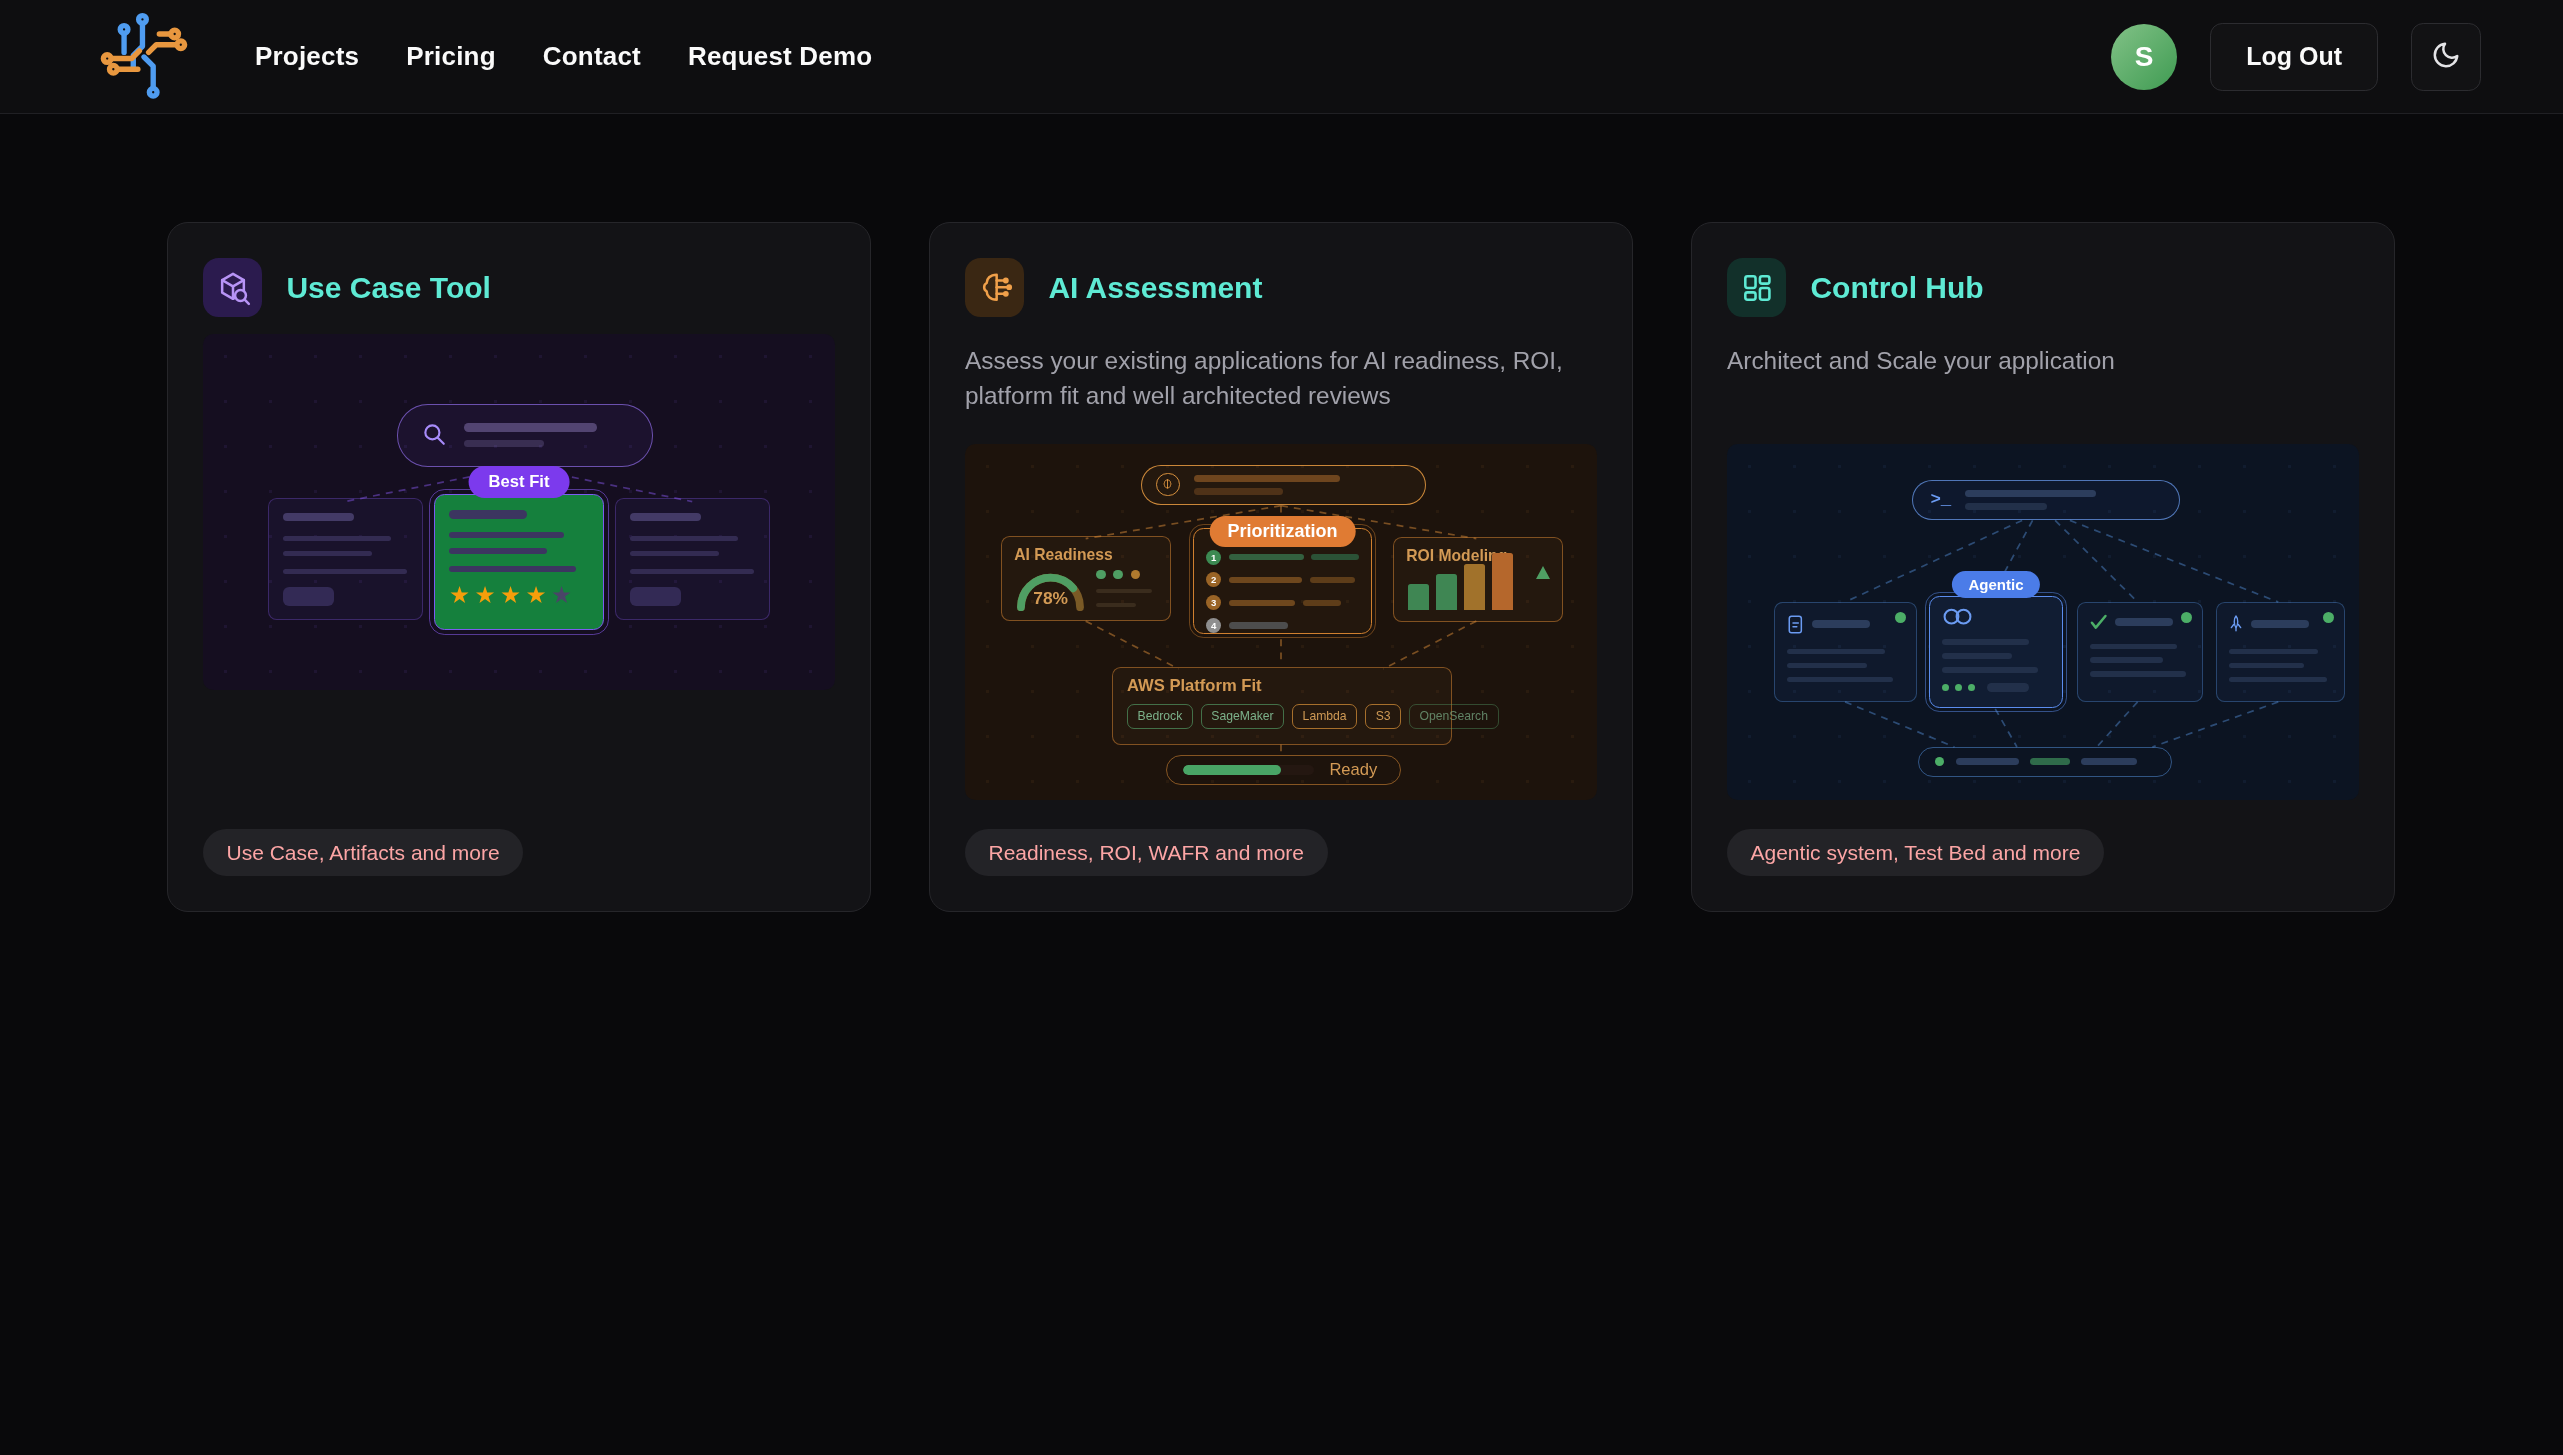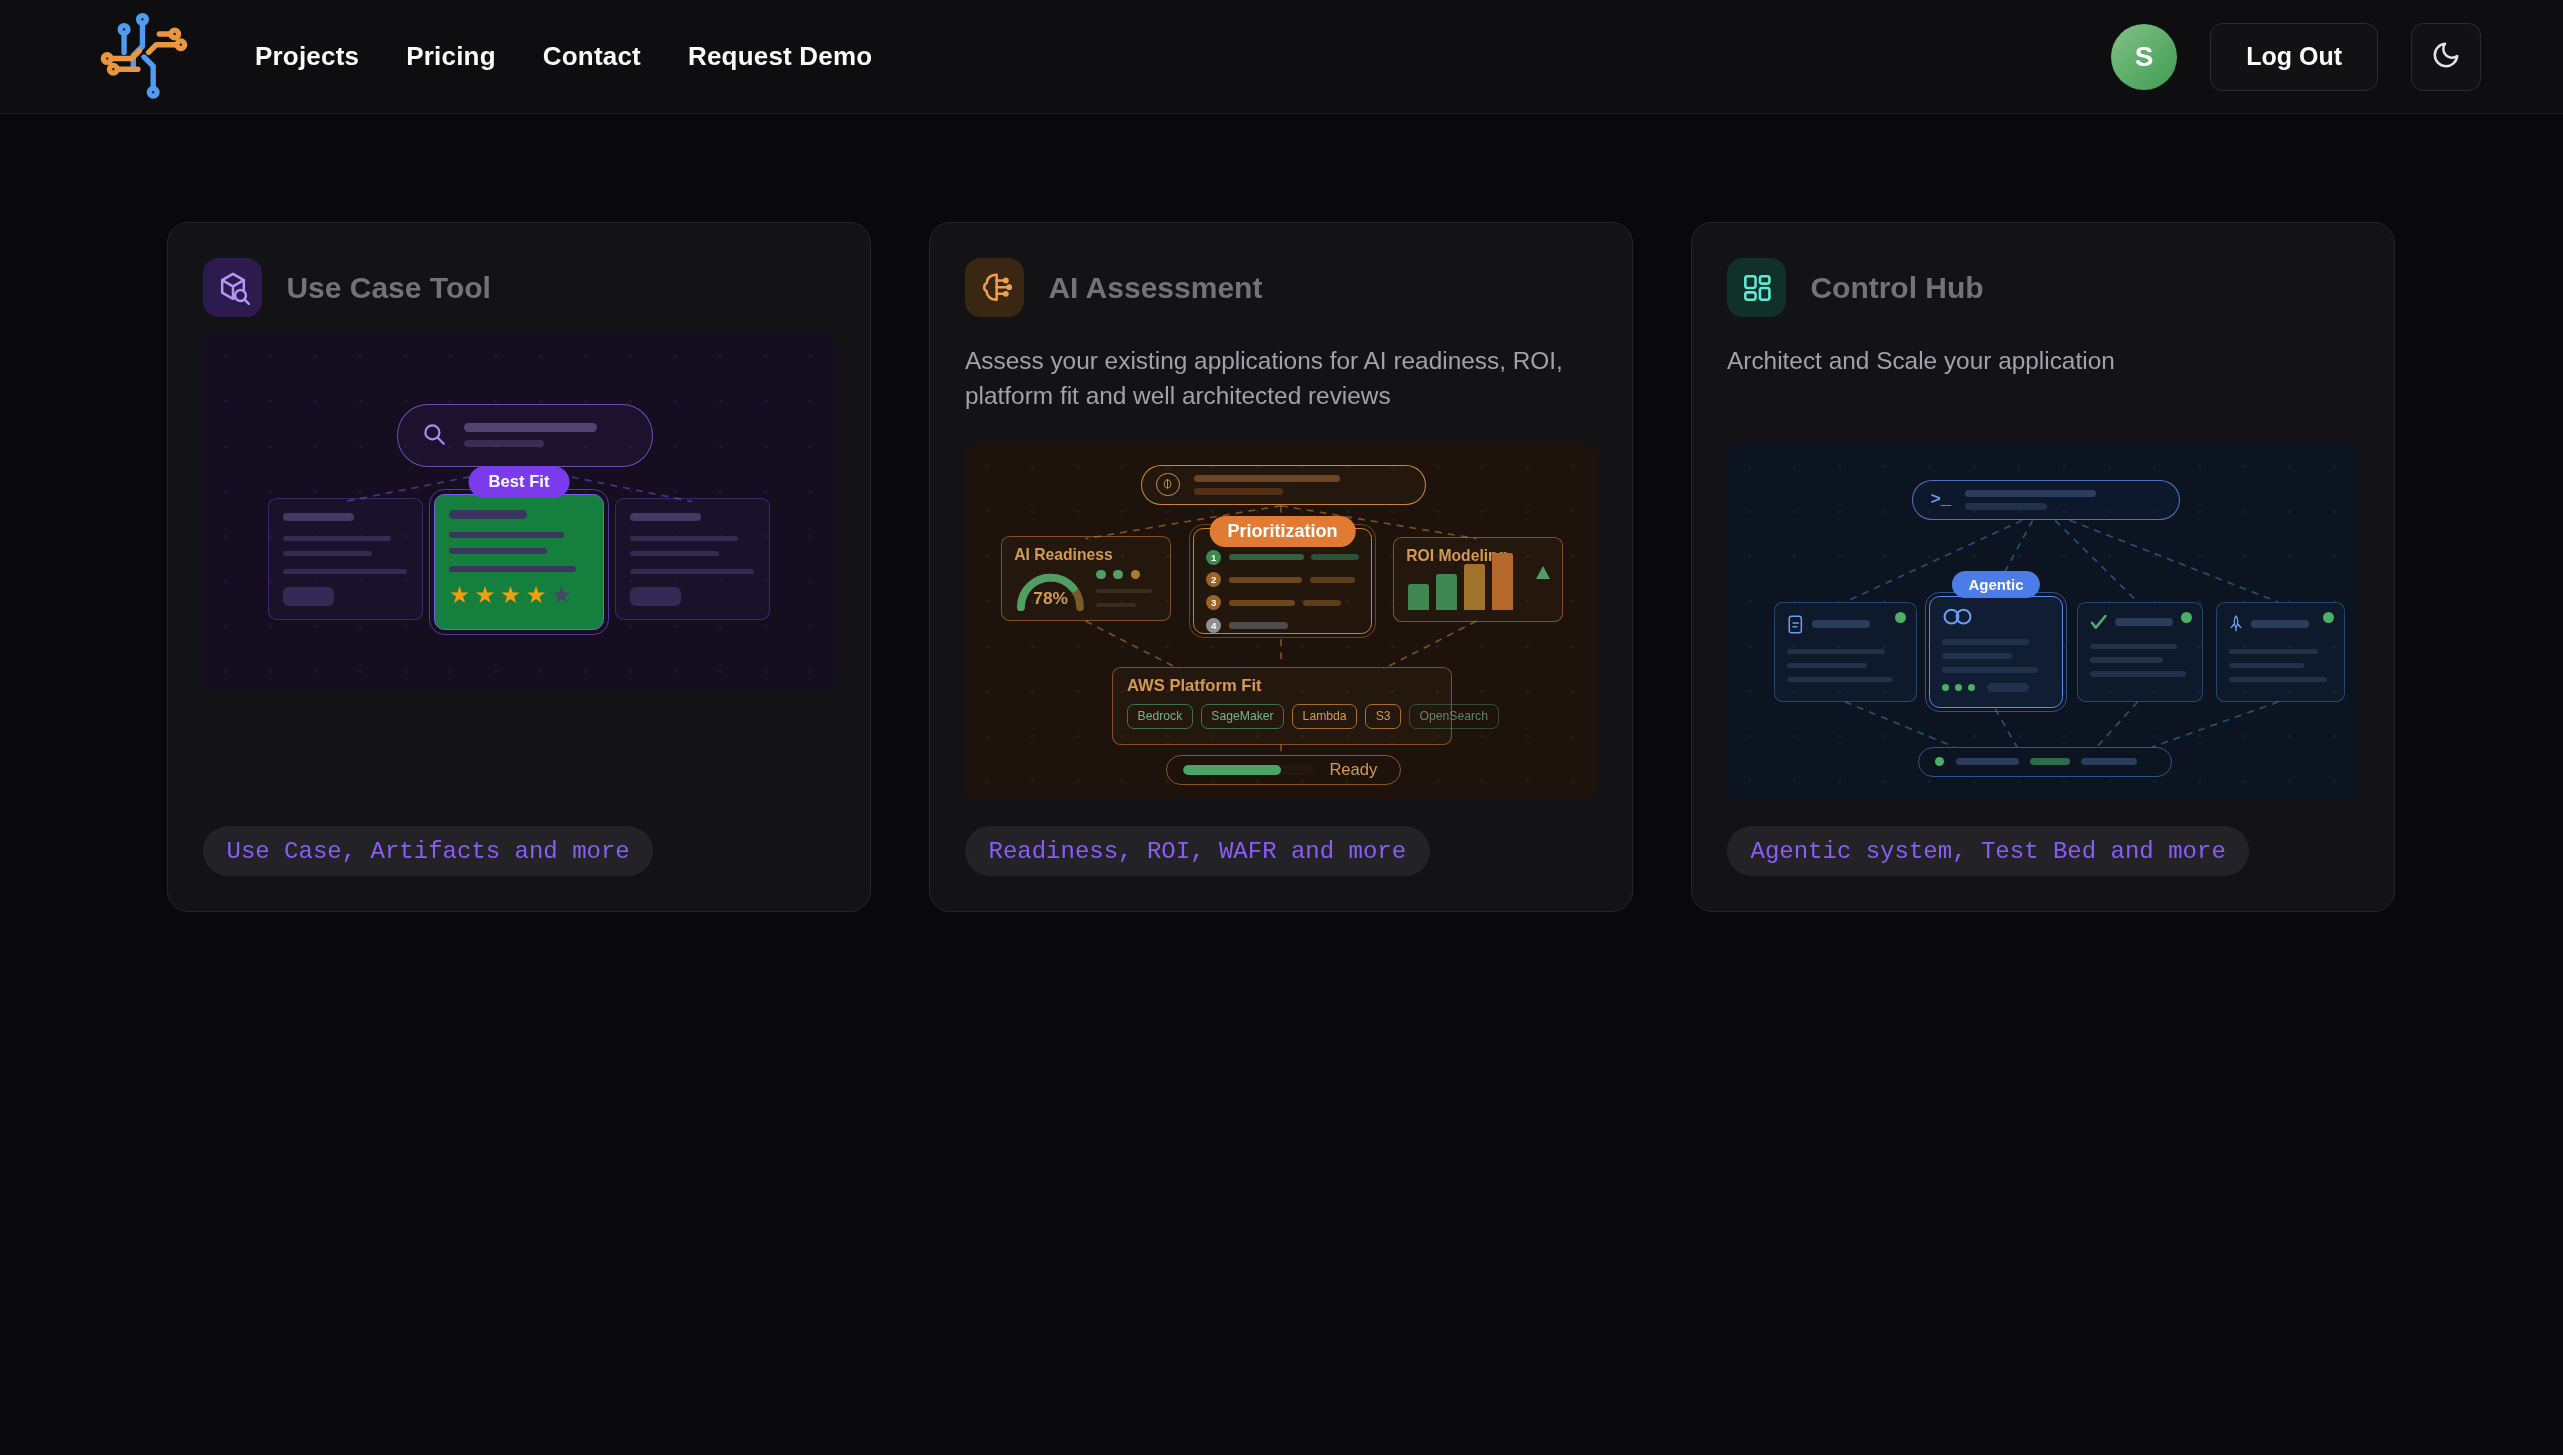--- a/index.html
+++ b/index.html
@@ -22,24 +22,24 @@
   
   .main { padding:108px 167px 0; }
   .cards { display:flex; gap:58px; }
   .card { width:704px; height:690px; background:#131316; border:0.9px solid #26262a; border-radius:21px;
     padding:35px; display:flex; flex-direction:column; cursor:pointer; }
   .card-head { display:flex; align-items:center; gap:24.4px; }
   .tool-icon { width:59px; height:59px; border-radius:15.7px; display:flex; align-items:center; justify-content:center; }
   .icon-purple { background:#2b1b4e; }
   .icon-amber  { background:#3a2713; }
   .icon-teal   { background:#12302a; }
-  .card-title { color:#737373; font-size:30px; font-weight:700; }
+  .card-title { color:#5eead4; font-size:30px; font-weight:700; }
   .card-desc { margin-top:26px; height:84px; color:#a1a1aa; font-size:24.4px; line-height:1.45; }
-  .tag-pill { margin-top:auto; align-self:flex-start; background:#232327; color:#8b5cf6;
-    font-size:24px; padding:11.3px 23.5px; border-radius:871px;font-family:Liberation Mono, monospace; }
+  .tag-pill { margin-top:auto; align-self:flex-start; background:#232327; color:#fca5a5;
+    font-size:21px; padding:11.3px 23.5px; border-radius:871px; }
 
   
   .illus { position:relative; height:356px; border-radius:10.5px; overflow:hidden; margin-top:16.6px; }
   .illus::before { content:""; position:absolute; inset:0; background-size:45px 45px; opacity:.6; pointer-events:none; }
   .illus > * { position:absolute; }
   .connectors { inset:0; width:100%; height:100%; pointer-events:none; }
   .skel { border-radius:4.4px; }
 
   
   .illus-purple { background:#150e20; }

